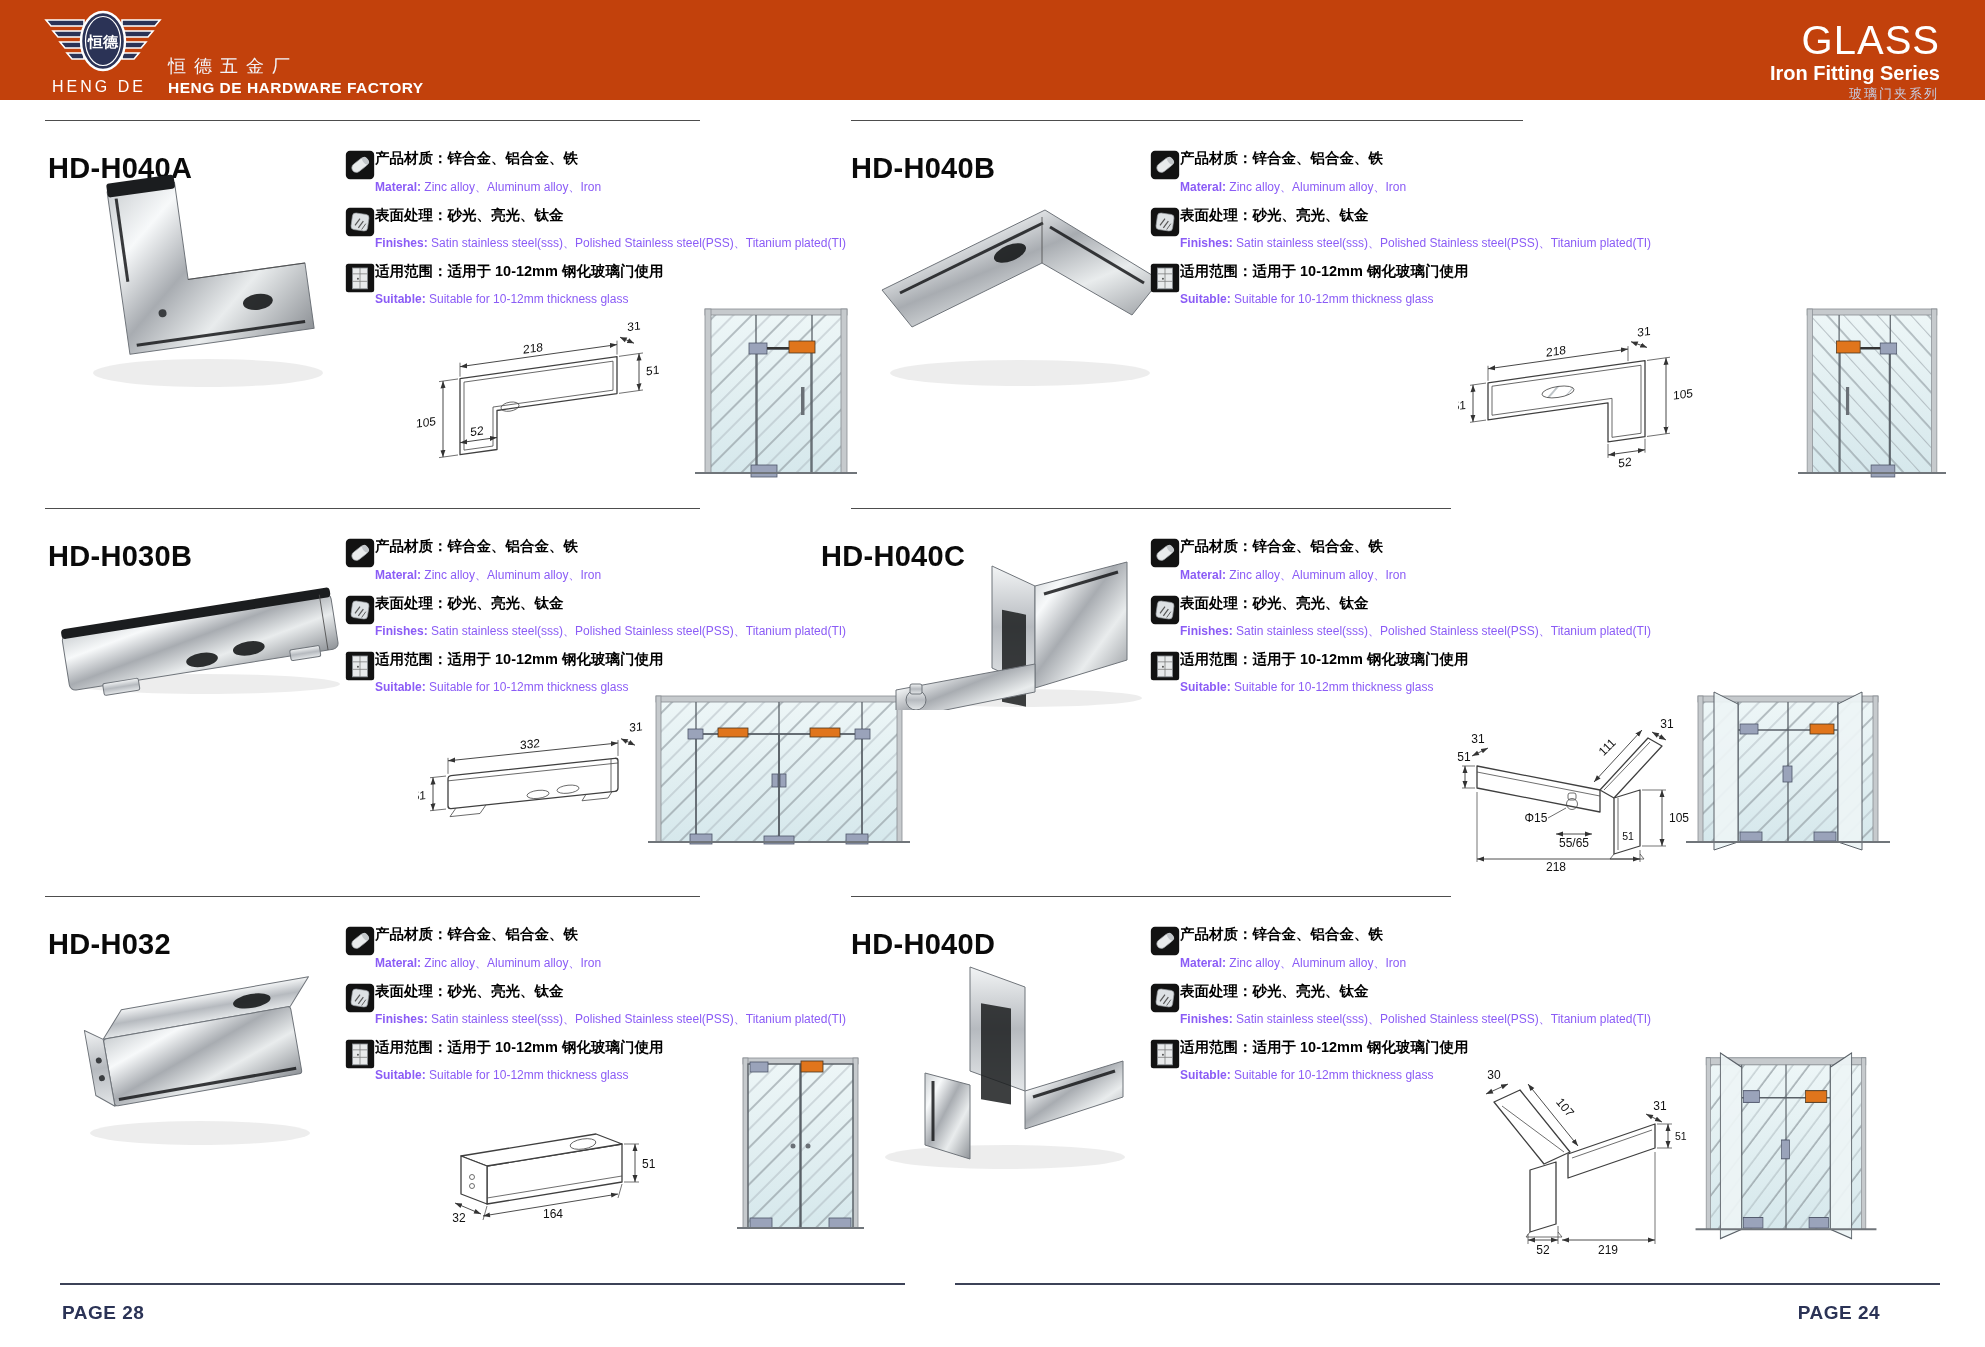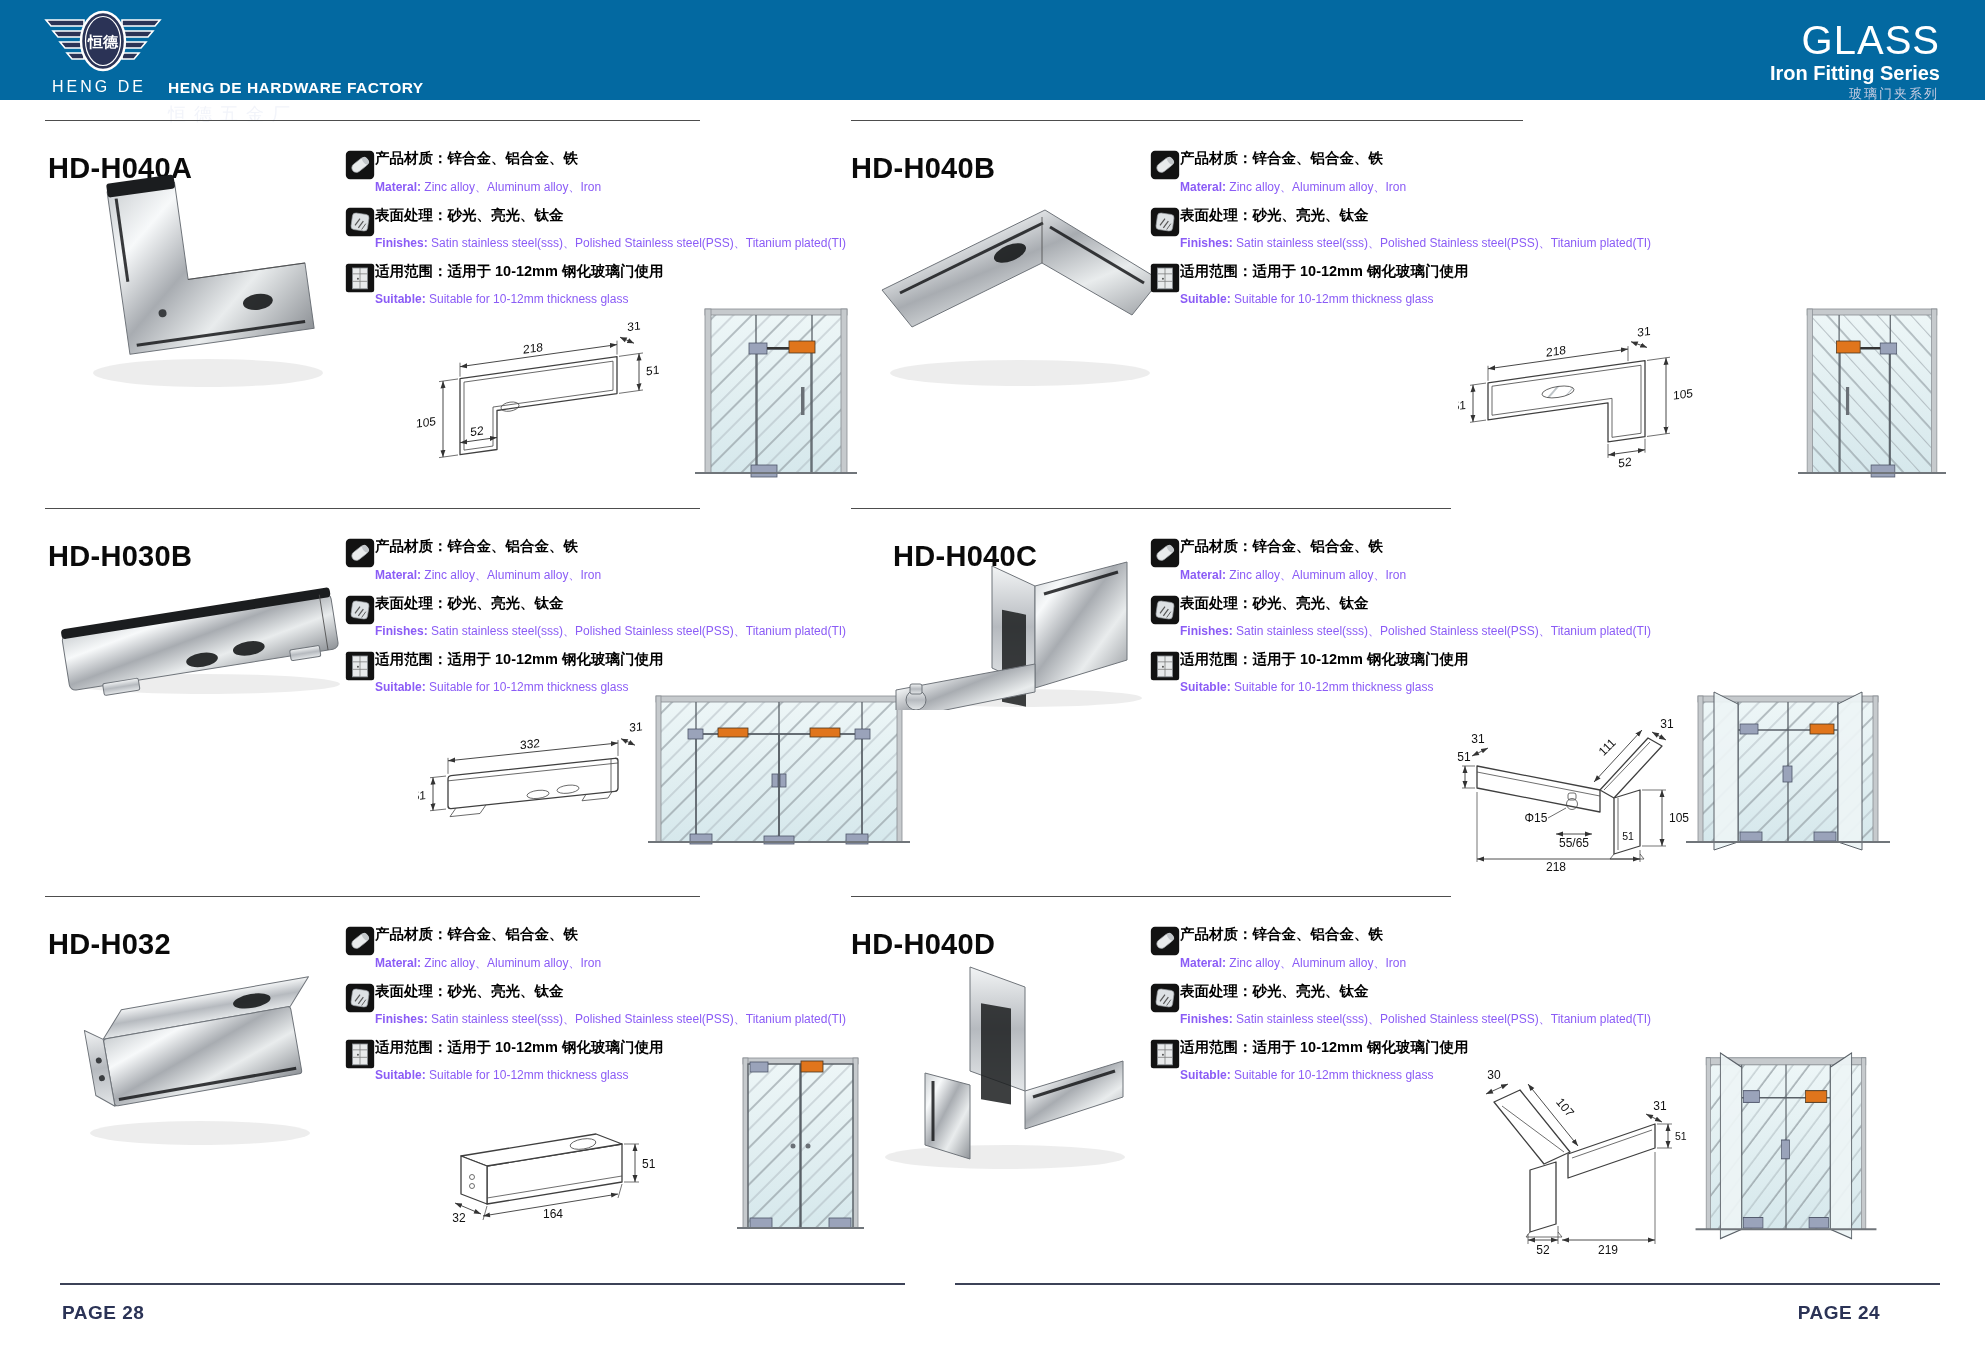--- a/index.html
+++ b/index.html
@@ -1,22 +1,22 @@
 <!DOCTYPE html>
 <html><head>
 <meta charset="utf-8">
 <style>
   html,body{margin:0;padding:0;}
   body{width:1985px;height:1347px;position:relative;background:#fff;overflow:hidden;
        font-family:"Liberation Sans",sans-serif;color:#111;}
   .abs{position:absolute;}
   
-  .hdr{left:0;top:0;width:1985px;height:100px;background:#0369a1;}
+  .hdr{left:0;top:0;width:1985px;height:100px;background:#c2410c;}
   .logo-caption{color:#fff;font-size:16px;letter-spacing:3px;}
-  .co-cn{color:#f2f4fa;font-size:18px;letter-spacing:8px;font-weight:400;margin-top:48px;}
+  .co-cn{color:#f2f4fa;font-size:18px;letter-spacing:8px;font-weight:400;}
   .co-en{color:#fff;font-size:15.5px;font-weight:bold;letter-spacing:.5px;}
   .glass-t{color:#fff;font-size:40px;font-weight:normal;letter-spacing:1px;text-align:right;}
   .pfs{color:#fff;font-size:20px;font-weight:bold;text-align:right;}
   .pfs-cn{color:#c7cde2;font-size:13px;text-align:right;letter-spacing:2px;}
   
   .hr{position:absolute;height:1px;background:#4d4d4d;}
   .fline{position:absolute;height:2px;background:#3c4257;}
   .pageno{color:#2b3356;font-size:19px;font-weight:bold;letter-spacing:.5px;}
   
   .ptitle{font-size:29px;font-weight:bold;color:#0a0a0a;letter-spacing:.3px;}
@@ -516,21 +516,21 @@
       <line x1="72" y1="51" x2="94" y2="51" stroke="#333" stroke-width="2"></line>
       <rect class="ofit" x="94" y="44" width="26" height="12"></rect>
       <rect x="106" y="90" width="3.5" height="28" fill="#6a7076"></rect>
       <rect class="fitting" x="56" y="168" width="26" height="12"></rect>
       <line class="ground" x1="0" y1="176" x2="162" y2="176"></line>
     </g>
   </svg>
 </div>
 
 <div>
-  <h2 class="abs ptitle" style="left:893px;top:516px">HD-H040C</h2>
+  <h2 class="abs ptitle" style="left:821px;top:516px">HD-H040C</h2>
 
   <svg class="abs" style="left:872px;top:548px" width="292" height="162" viewBox="0 0 292 162">
     <ellipse class="shadow" cx="150" cy="150" rx="120" ry="9"></ellipse>
     <path class="chr2" d="M120,18 L163,38 L163,140 L120,120 Z"></path>
     <rect x="130" y="34" width="24" height="92" fill="#1b1d1f" transform="skewY(12)" opacity="0.85"></rect>
     <path class="chr" d="M163,38 L255,14 L255,112 L163,140 Z"></path>
     <path class="gask" d="M172,46 L246,24"></path>
     <path class="chr" d="M24,142 L163,116 L163,144 L24,172 Z"></path>
     <circle class="chr2" cx="44" cy="152" r="10"></circle>
     <rect class="chr2" x="38" y="136" width="12" height="10" rx="2"></rect>

